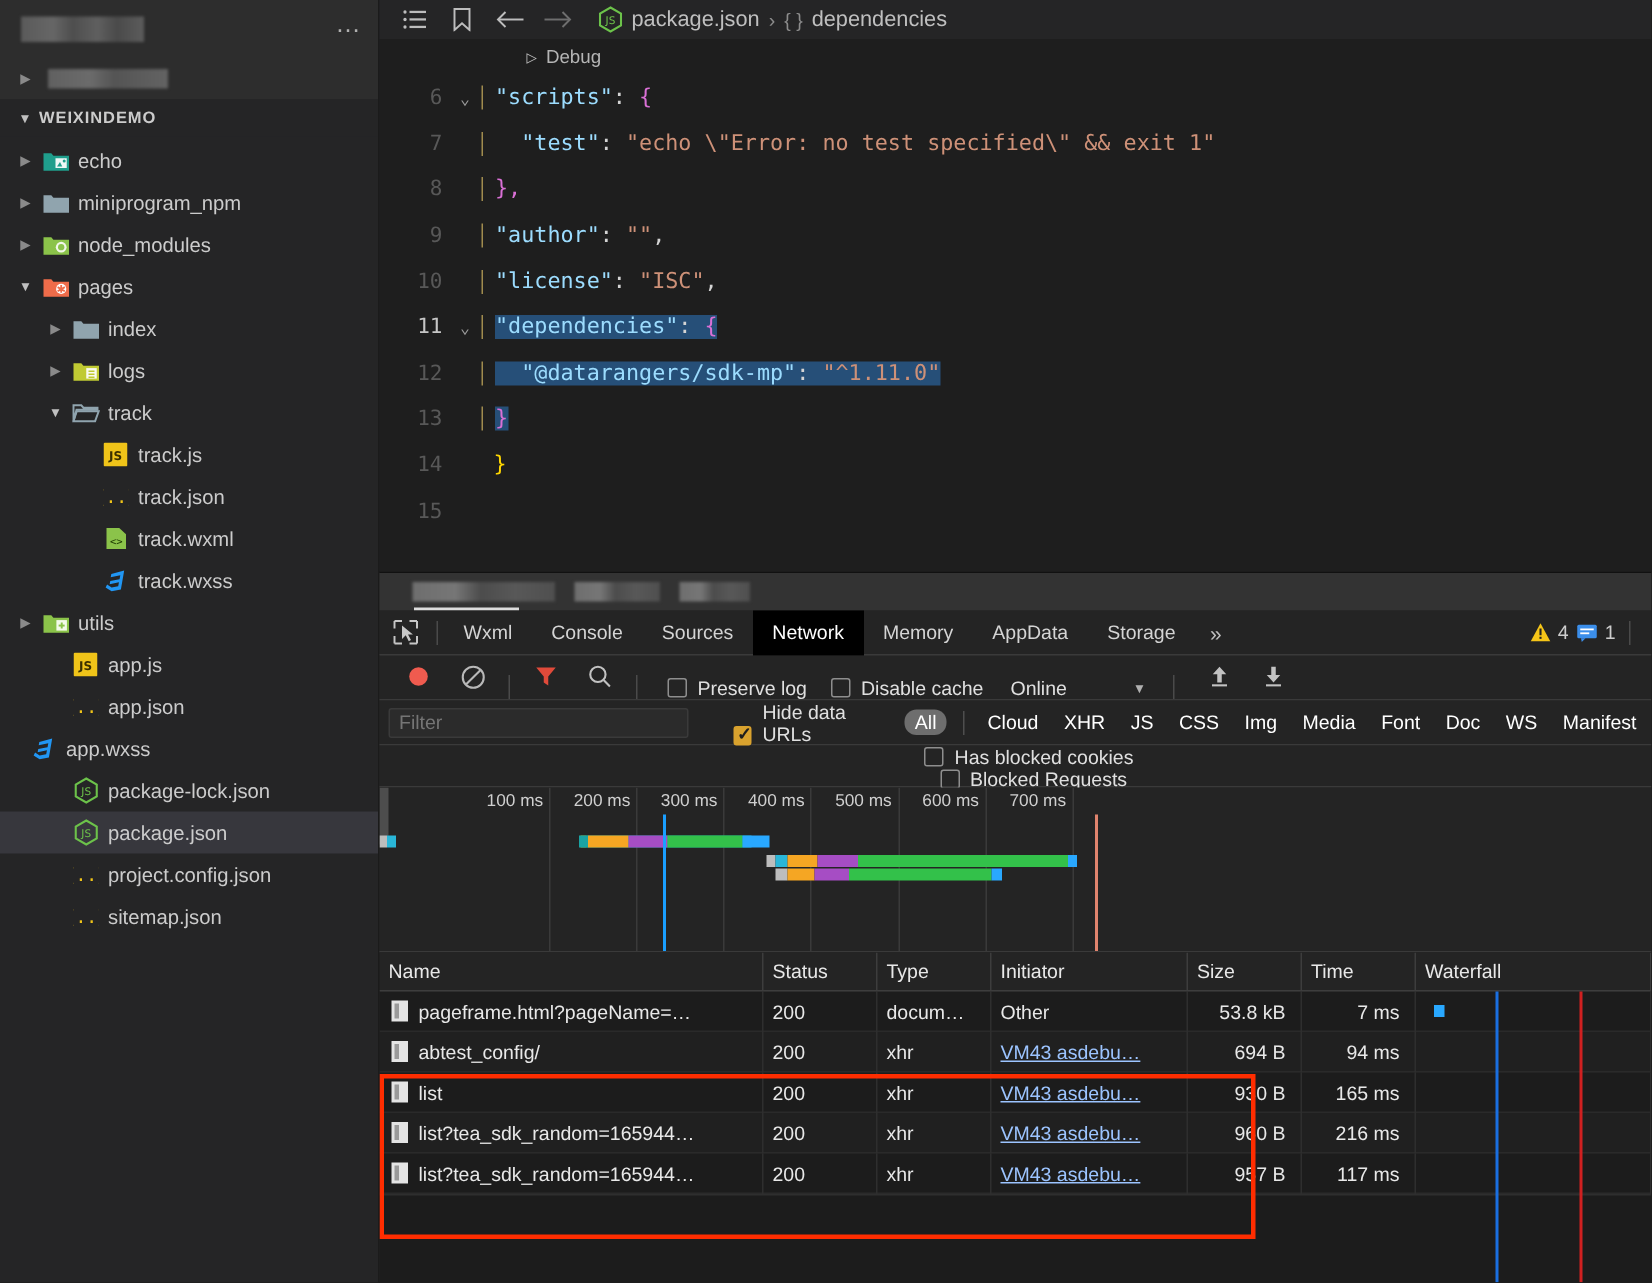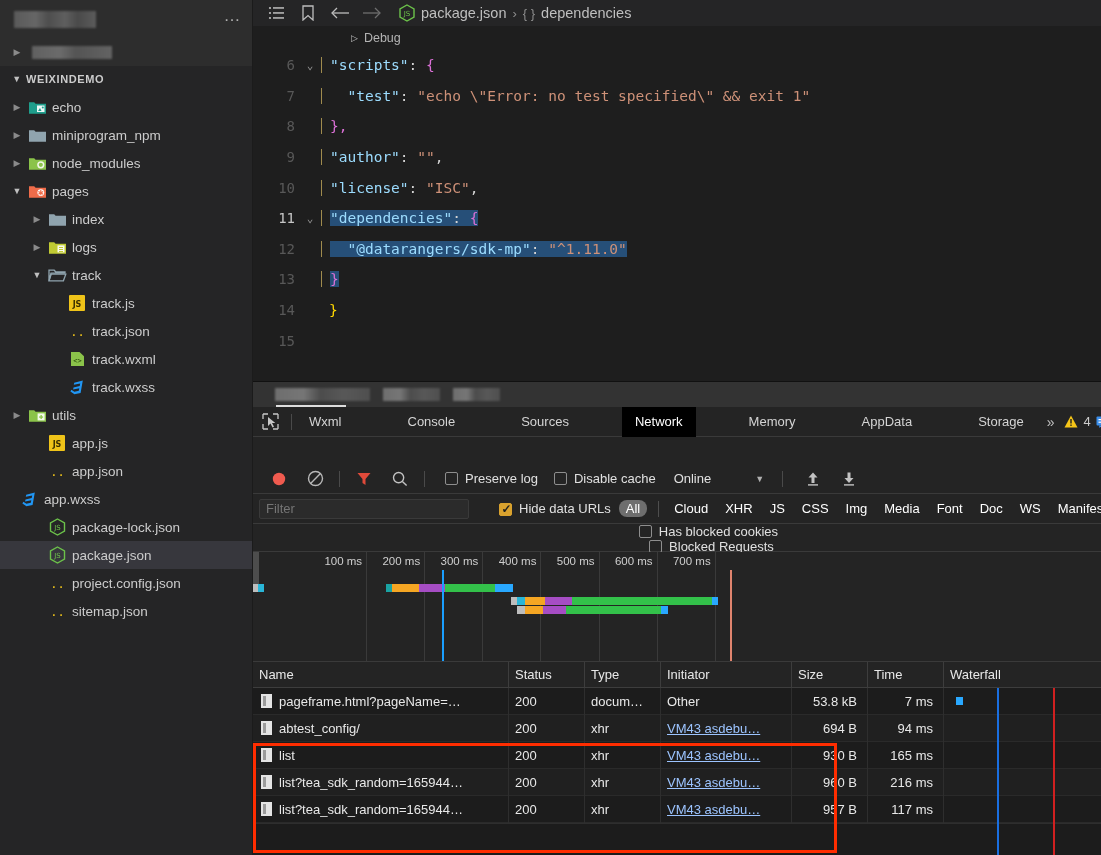--- a/index.html
+++ b/index.html
@@ -104,22 +104,22 @@
 
   .dt-tabs { height:30px; min-height:30px; background:#242424;
     display:flex; align-items:center; border-bottom:1px solid #3a3a3a; position:relative; }
   .cursor-btn { width:34px; height:30px; display:flex; align-items:center; justify-content:center; cursor:pointer;}
   .vdiv { width:1px; height:16px; background:#4a4a4a; margin:0 4px; }
   .dt-tab { padding:0 13px; height:30px; line-height:30px; font-size:13px; color:#d4d4d4; cursor:pointer; }
   .dt-tab.act { background:#000000; color:#ffffff; }
   .dt-more { padding:0 10px; color:#c0c0c0; font-size:14px; cursor:pointer; }
   .dt-right { margin-left:auto; display:flex; align-items:center; gap:5px; padding-right:10px; font-size:13px;}
 
-  .nt-toolbar { height:30px; min-height:30px; display:flex; align-items:center;
-    padding-left:10px; gap:4px; border-bottom:1px solid #3a3a3a; background:#242424;margin-top:27px; }
+  .nt-toolbar { height:30px; min-height:30px; display:flex; align-items:flex-end;
+    padding-left:10px; gap:4px; border-bottom:1px solid #3a3a3a; background:#242424; }
   .tbbtn { width:32px; height:30px; display:flex; align-items:center; justify-content:center; cursor:pointer; }
   .chk { width:13px; height:13px; border:1px solid #8e8e8e; border-radius:2px; background:transparent;
         display:inline-block; vertical-align:middle; position:relative; cursor:pointer; }
   .chk.on { background:#d9a22e; border-color:#d9a22e; }
   .chk.on:after { content:"✓"; position:absolute; left:1.5px; top:-2.5px; color:#1e1e1e; font-size:12px; font-weight:bold;}
   .lbl { font-size:13px; color:#e0e0e0; margin-left:7px; }
   .cbgrp { display:flex; align-items:center; margin-left:12px; cursor:pointer; }
   .sel-online { display:flex; align-items:center; margin-left:14px; font-size:13px; color:#e0e0e0; cursor:pointer;}
   .caret { margin-left:44px; font-size:9px; color:#b0b0b0; }
 
@@ -506,21 +506,21 @@
       </div>
 
       <div class="dt-tabs">
         <div class="cursor-btn">
           <svg width="17" height="17" viewBox="0 0 17 17">
             <path d="M1 1 h5 M1 1 v5 M16 1 h-5 M16 1 v5 M1 16 h5 M1 16 v-5 M16 16 h-5 M16 16 v-5" stroke="#c7c7c7" stroke-width="1.3" fill="none"></path>
             <path d="M6 4 L6 13 L8.5 10.5 L10.5 14.5 L12 13.7 L10 10 L13.3 10 z" fill="#c7c7c7"></path>
           </svg>
         </div>
         <div class="vdiv"></div>
-        <div id="dtTabs" style="display:flex;align-items:flex-start;gap:40px;">
+        <div id="dtTabs" style="display:flex;align-items:flex-start;">
             <div class="dt-tab">Wxml</div>
             <div class="dt-tab">Console</div>
             <div class="dt-tab">Sources</div>
             <div class="dt-tab act">Network</div>
             <div class="dt-tab">Memory</div>
             <div class="dt-tab">AppData</div>
             <div class="dt-tab">Storage</div>
           </div>
         <div class="dt-more">»</div>
         <div class="dt-right">

